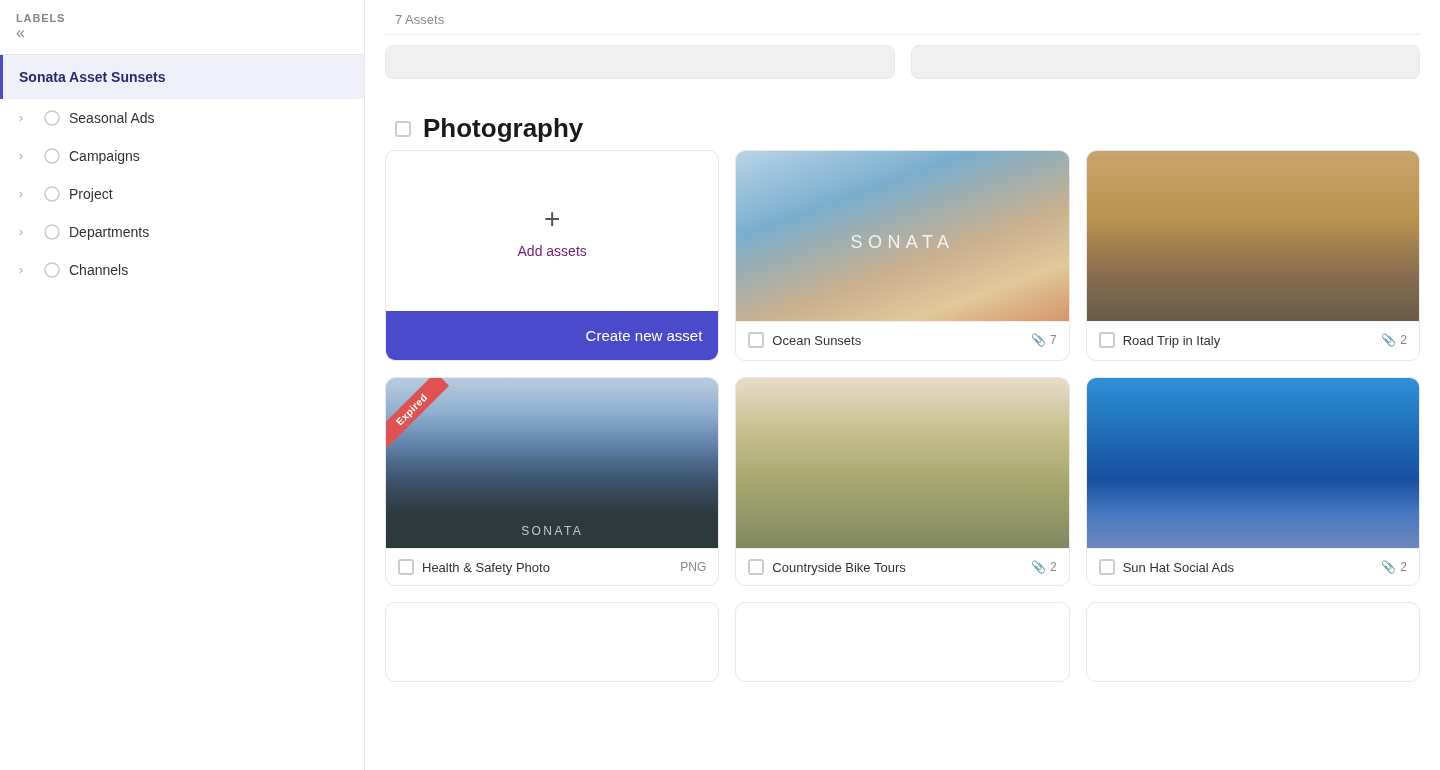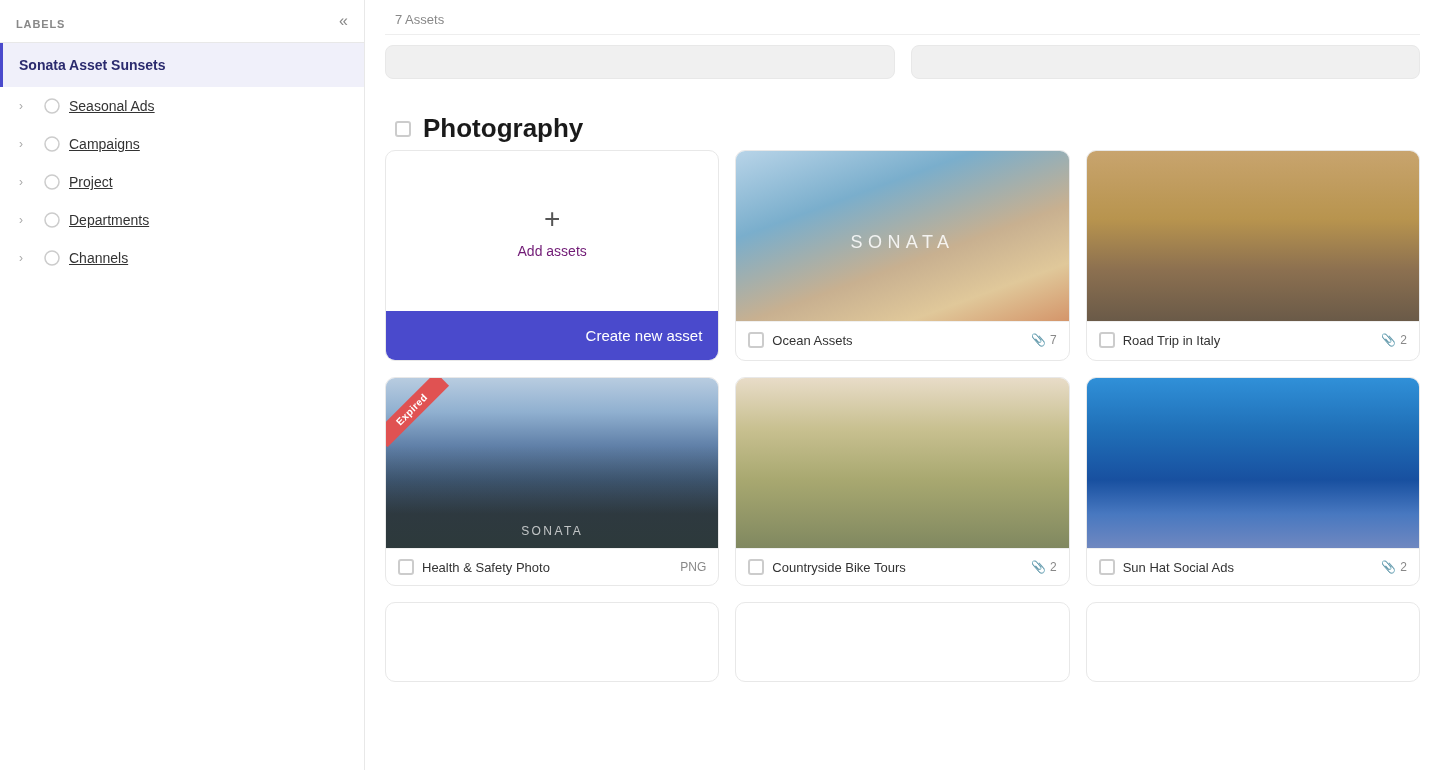--- a/index.html
+++ b/index.html
@@ -11,24 +11,25 @@
       min-width: 365px;
       border-right: 1px solid #e8e8e8;
       background: #fff;
       display: flex;
       flex-direction: column;
       height: 100%;
       overflow-y: auto;
     }
     .sidebar-header {
       display: flex;
-      align-items: flex-end;
+      align-items: flex-start;
       justify-content: space-between;
       padding: 12px 16px;
       border-bottom: 1px solid #e8e8e8;
+      flex-direction: column;
     }
     .sidebar-header-label {
       font-size: 11px;
       font-weight: 600;
       color: #888;
       letter-spacing: 0.08em;
       text-transform: uppercase;
     }
     .collapse-btn {
       cursor: pointer;
@@ -62,21 +63,20 @@
     }
     .folder-icon {
       width: 18px;
       height: 18px;
       flex-shrink: 0;
       color: #ccc;
     }
     .sidebar-item-label {
       font-size: 14px;
       color: #333;
-      text-decoration: underline;
     }
 
     
     .main {
       flex: 1;
       overflow-y: auto;
       background: #fff;
       padding: 0 20px 20px 20px;
     }
 
@@ -378,21 +378,21 @@
       </div>
       <button class="create-asset-btn">Create new asset</button>
     </div>
 
     <div class="asset-card">
       <div class="asset-image-area img-ocean">
       </div>
       <div class="asset-footer">
         <div class="asset-footer-left">
           <div class="asset-checkbox"></div>
-          <span class="asset-name">Ocean Assets</span>
+          <span class="asset-name">Ocean Sunsets</span>
         </div>
         <div class="asset-meta">
           <span class="clip-icon">📎</span>
           <span>7</span>
         </div>
       </div>
     </div>
 
     <div class="asset-card">
       <div class="asset-image-area img-roadtrip">

